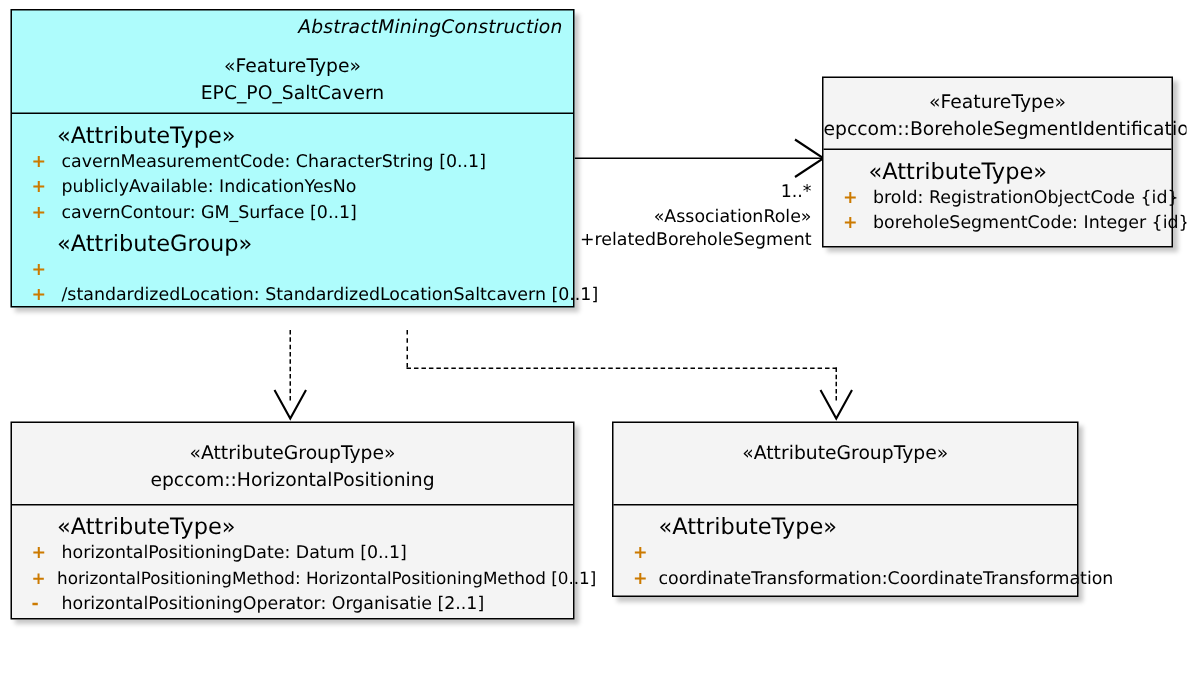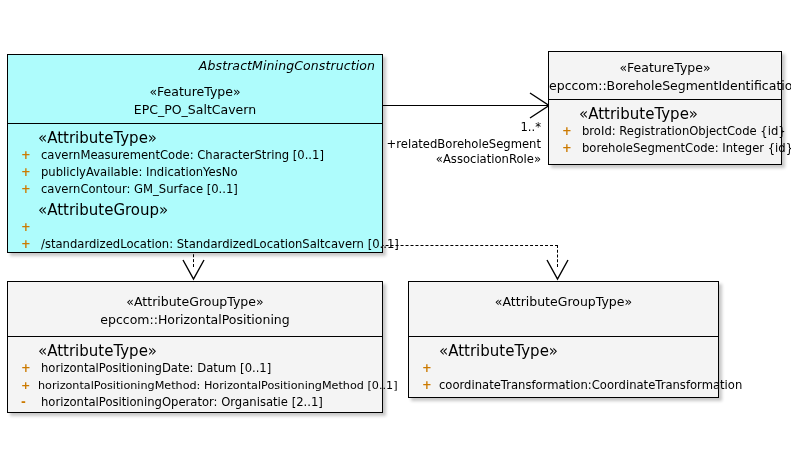--- a/index.html
+++ b/index.html
@@ -117,37 +117,37 @@
 
   <div class="line-h" style="left:383px; top:105px; width:165px;"></div>
 
   <svg class="arrow-open" style="left:527px; top:90px; width:26px; height:31px;" viewBox="0 0 26 31">
     <polyline points="3,3 22,15.5 3,28" fill="none" stroke="#000" stroke-width="1.4"></polyline>
   </svg>
 
   <div class="mult-label" style="left:495px; top:121px; width:46px; text-align:right;">1..*</div>
 
   <div class="assoc-label" style="left:331px; top:137px; width:210px;">
+    <div>«AssociationRole»</div>
     <div>+relatedBoreholeSegment</div>
-    <div>«AssociationRole»</div>
   </div>
 
   <div class="dash-v" style="left:193px; top:220px; height:47px;"></div>
   <svg class="arrow-dep" style="left:181px; top:258px; width:25px; height:24px;" viewBox="0 0 25 24">
     <polyline points="2,2 12.5,21 23,2" fill="none" stroke="#000" stroke-width="1.4"></polyline>
   </svg>
 
   <div class="dash-v" style="left:271px; top:220px; height:25px;"></div>
   <div class="dash-h" style="left:271px; top:245px; width:287px;"></div>
   <div class="dash-v" style="left:557px; top:245px; height:22px;"></div>
   <svg class="arrow-dep" style="left:545px; top:258px; width:25px; height:24px;" viewBox="0 0 25 24">
     <polyline points="2,2 12.5,21 23,2" fill="none" stroke="#000" stroke-width="1.4"></polyline>
   </svg>
 
-  <div class="uml-class cyan" style="left:7px; top:6px; width:376px; height:199px;margin-top:48px;">
+  <div class="uml-class cyan" style="left:7px; top:6px; width:376px; height:199px;">
     <div class="uml-head" style="height:69px;">
       <div class="pkg-name">AbstractMiningConstruction</div>
       <div class="stereo" style="padding-top:31px;">«FeatureType»</div>
       <div class="cls-name" style="padding-top:5px;">EPC_PO_SaltCavern</div>
     </div>
     <div class="uml-body">
       <div class="grp-stereo">«AttributeType»</div>
       <div class="attr-row">
         <span class="attr-vis">+</span>
         <span>cavernMeasurementCode: CharacterString [0..1]</span>

